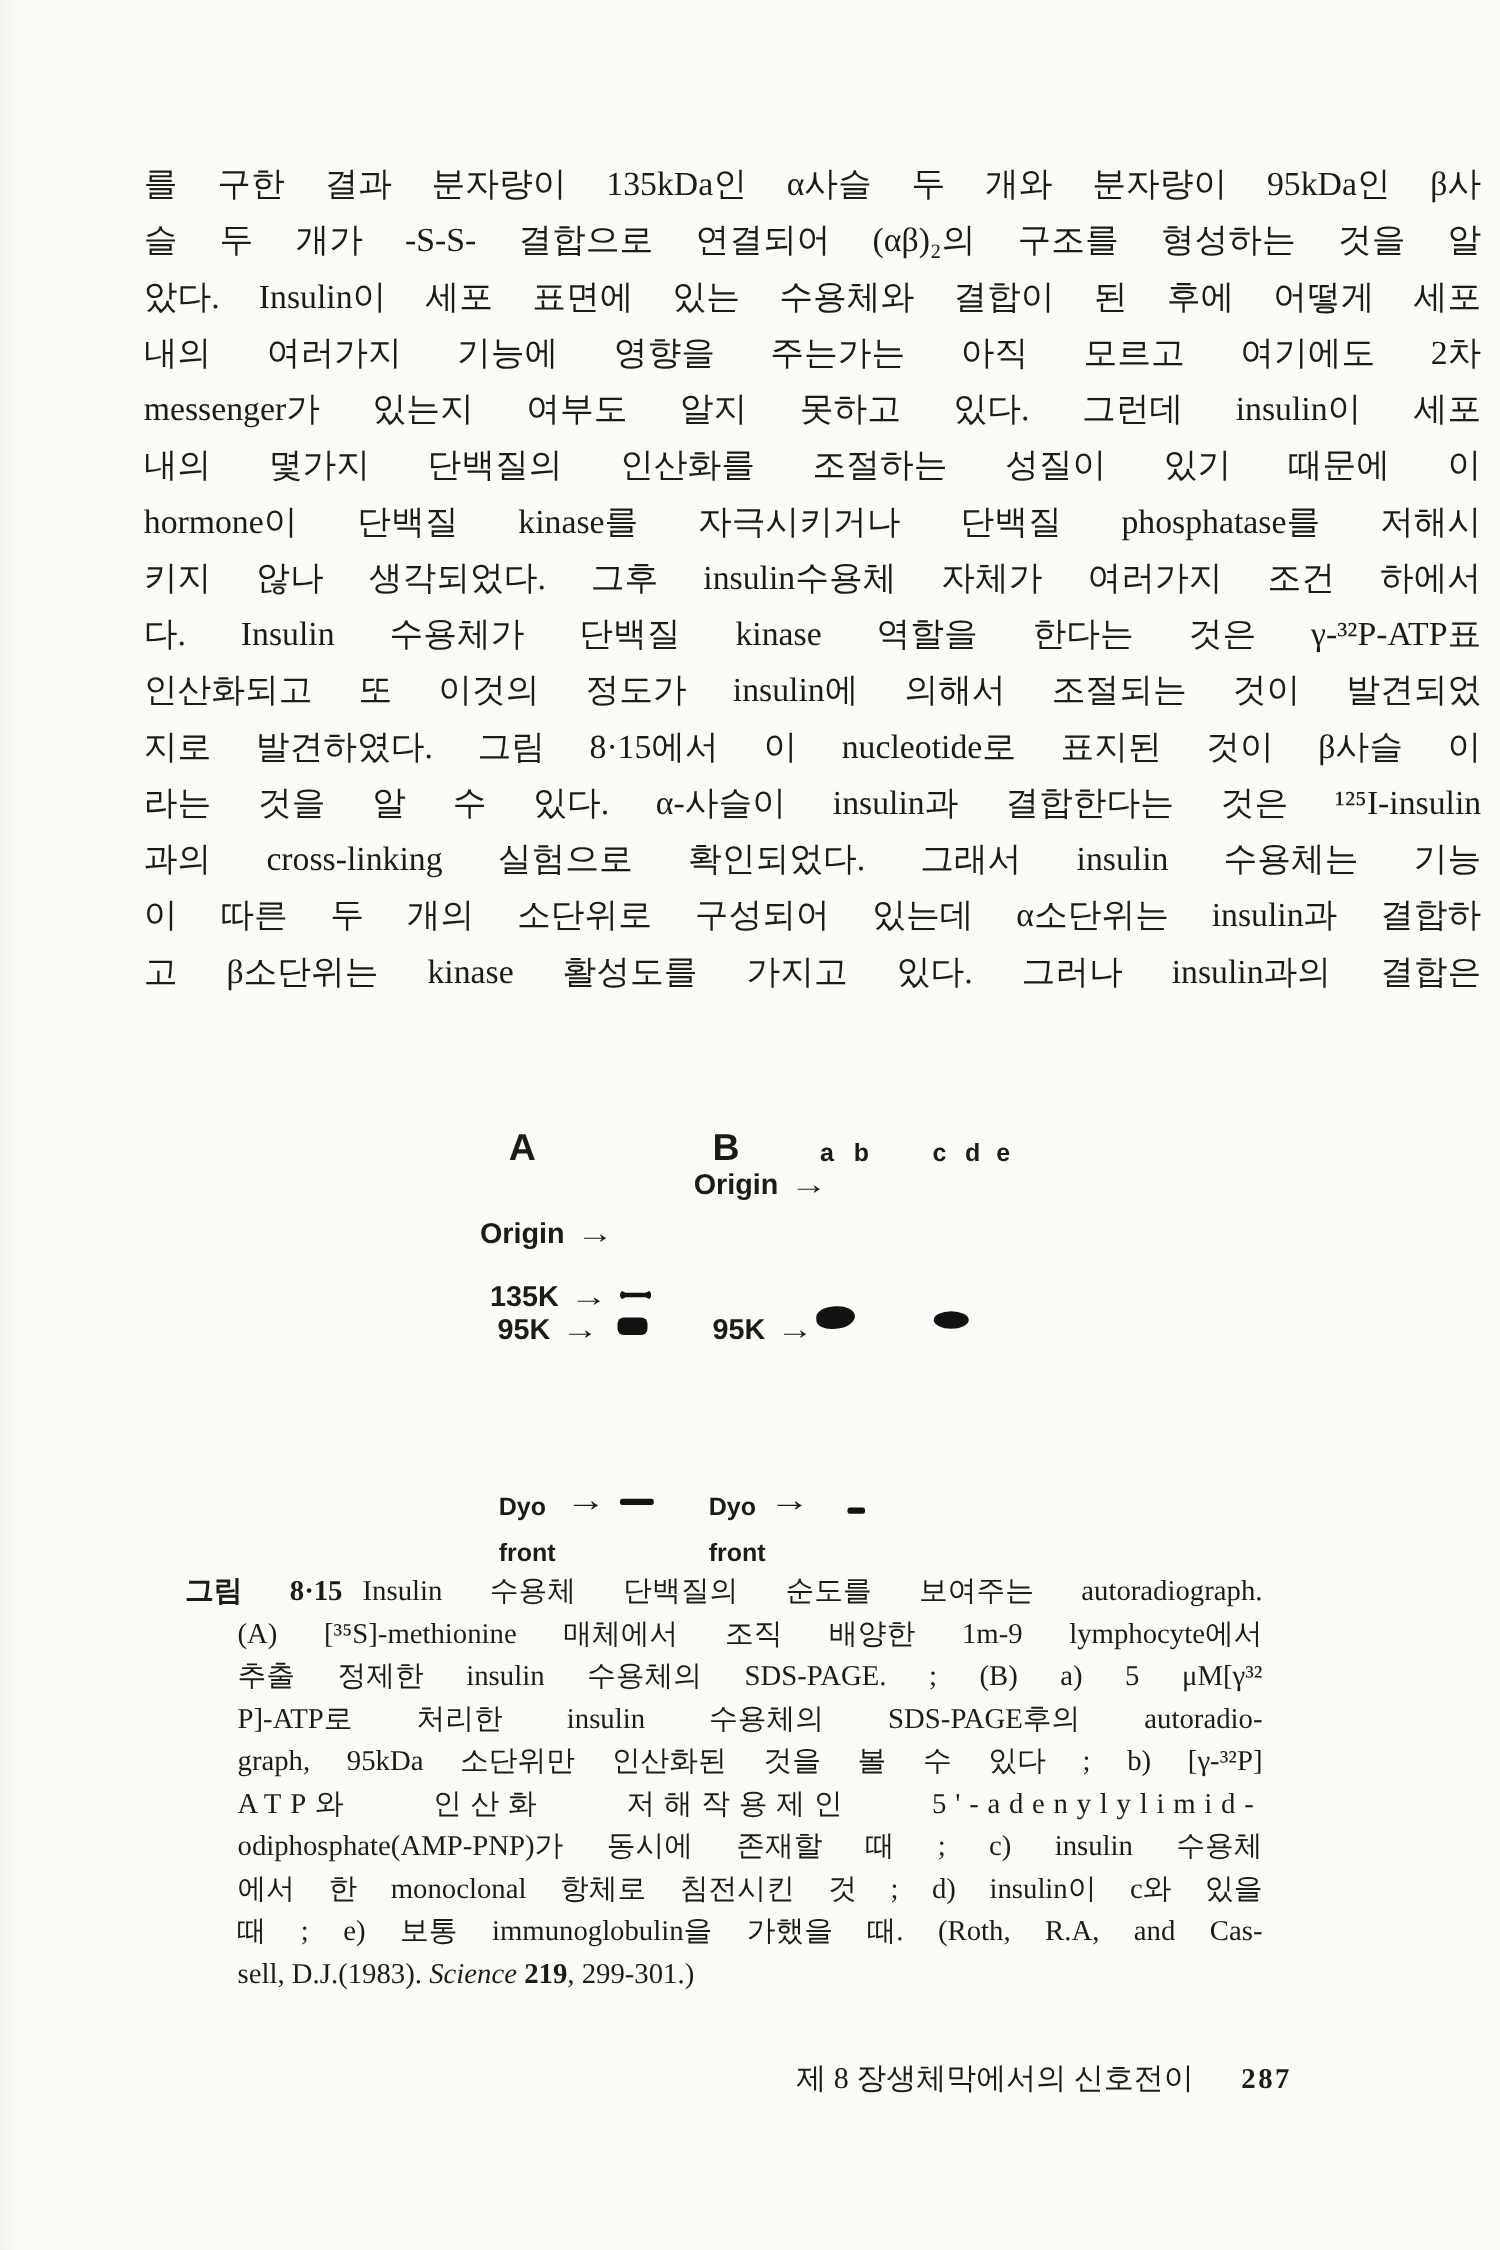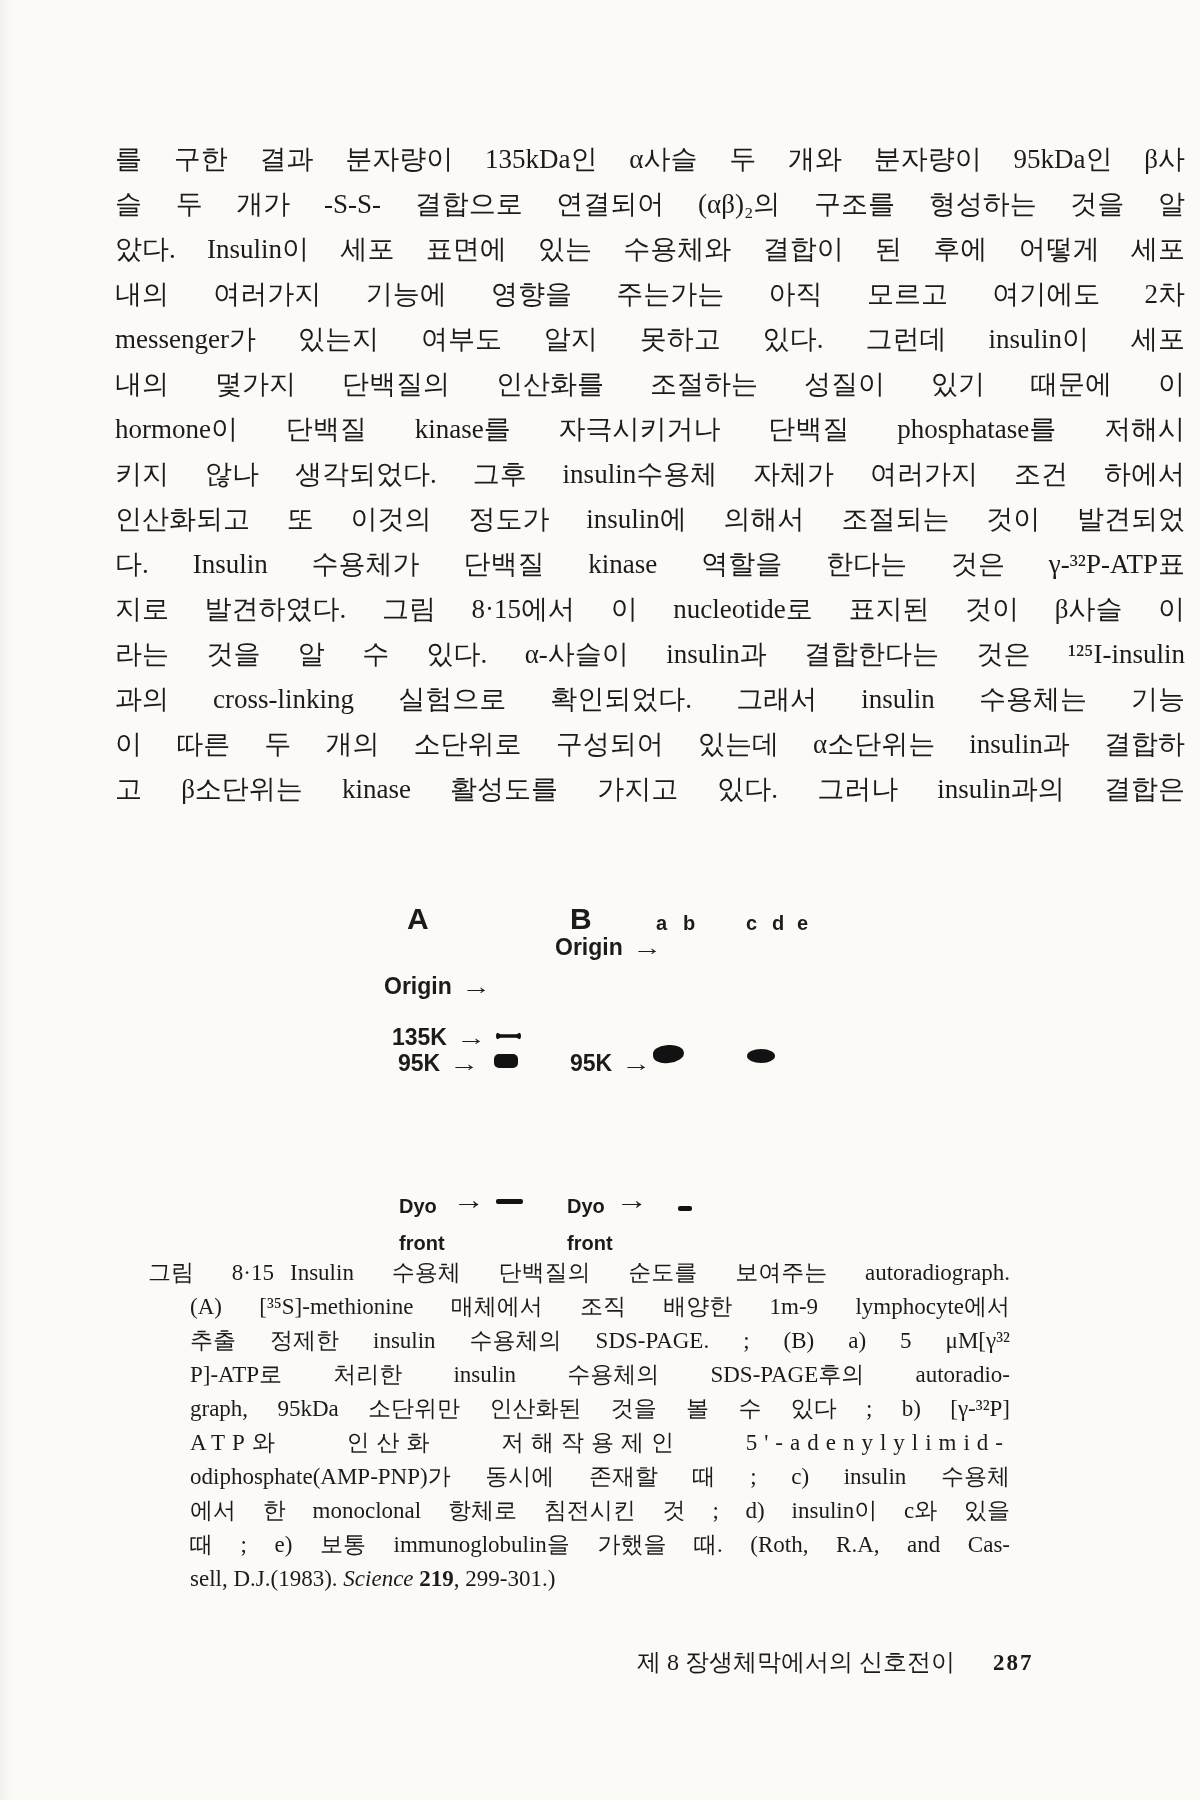--- a/index.html
+++ b/index.html
@@ -6,21 +6,21 @@
   .page{
     position:relative;
     width:1200px;height:1800px;
     background:linear-gradient(90deg,#f4f2ee 0px,#fbfaf7 14px,#fbfaf7 100%);
     color:#1c1b19;
     font-family:"Liberation Serif","DejaVu Serif",serif;
     overflow:hidden;
   }
   
   .body-text{
-    position:absolute;left:115px;top:137px;width:1070px;
+    position:absolute;left:115px;top:125px;width:1070px;
   }
   .body-line{
     font-size:27px;line-height:45px;
     text-align:justify;text-align-last:justify;
     white-space:normal;
   }
   
   .figure{
     position:absolute;left:300px;top:880px;width:560px;height:390px;
     font-family:"Liberation Sans","DejaVu Sans",sans-serif;
@@ -41,21 +41,21 @@
   .blob-c{width:28px;height:14px;border-radius:50%;}
   .dash-a{width:27px;height:5px;border-radius:2px;}
   .dash-b{width:14px;height:5px;border-radius:2px;}
   
   .caption{position:absolute;left:148px;top:1256px;width:862px;}
   .cap-line{
     font-size:23px;line-height:34px;
     text-align:justify;text-align-last:justify;
   }
   .cap-indent{margin-left:42px;}
-  .cap-label{font-weight:normal;margin-right:16px;}
+  .cap-label{font-weight:bold;margin-right:16px;}
   .spread{letter-spacing:7px;}
   .cap-last{text-align-last:left;}
   .italic{font-style:italic;}
   .bold{font-weight:bold;}
   
   .footer{
     position:absolute;left:637px;top:1646px;
     font-size:24px;white-space:nowrap;
   }
   .footer .sect{}
@@ -68,22 +68,22 @@
 
   <div class="body-text">
     <div class="body-line">를 구한 결과 분자량이 135kDa인 α사슬 두 개와 분자량이 95kDa인 β사</div>
     <div class="body-line">슬 두 개가 -S-S- 결합으로 연결되어 (αβ)₂의 구조를 형성하는 것을 알</div>
     <div class="body-line">았다. Insulin이 세포 표면에 있는 수용체와 결합이 된 후에 어떻게 세포</div>
     <div class="body-line">내의 여러가지 기능에 영향을 주는가는 아직 모르고 여기에도 2차</div>
     <div class="body-line">messenger가 있는지 여부도 알지 못하고 있다. 그런데 insulin이 세포</div>
     <div class="body-line">내의 몇가지 단백질의 인산화를 조절하는 성질이 있기 때문에 이</div>
     <div class="body-line">hormone이 단백질 kinase를 자극시키거나 단백질 phosphatase를 저해시</div>
     <div class="body-line">키지 않나 생각되었다. 그후 insulin수용체 자체가 여러가지 조건 하에서</div>
+    <div class="body-line">다. Insulin 수용체가 단백질 kinase 역할을 한다는 것은 γ-³²P-ATP표</div>
     <div class="body-line">인산화되고 또 이것의 정도가 insulin에 의해서 조절되는 것이 발견되었</div>
-    <div class="body-line">다. Insulin 수용체가 단백질 kinase 역할을 한다는 것은 γ-³²P-ATP표</div>
     <div class="body-line">지로 발견하였다. 그림 8·15에서 이 nucleotide로 표지된 것이 β사슬 이</div>
     <div class="body-line">라는 것을 알 수 있다. α-사슬이 insulin과 결합한다는 것은 ¹²⁵I-insulin</div>
     <div class="body-line">과의 cross-linking 실험으로 확인되었다. 그래서 insulin 수용체는 기능</div>
     <div class="body-line">이 따른 두 개의 소단위로 구성되어 있는데 α소단위는 insulin과 결합하</div>
     <div class="body-line">고 β소단위는 kinase 활성도를 가지고 있다. 그러나 insulin과의 결합은</div>
   </div>
 
   <div class="figure">
 
     <span class="panel-letter" style="left:107px;top:22px;">A</span>

